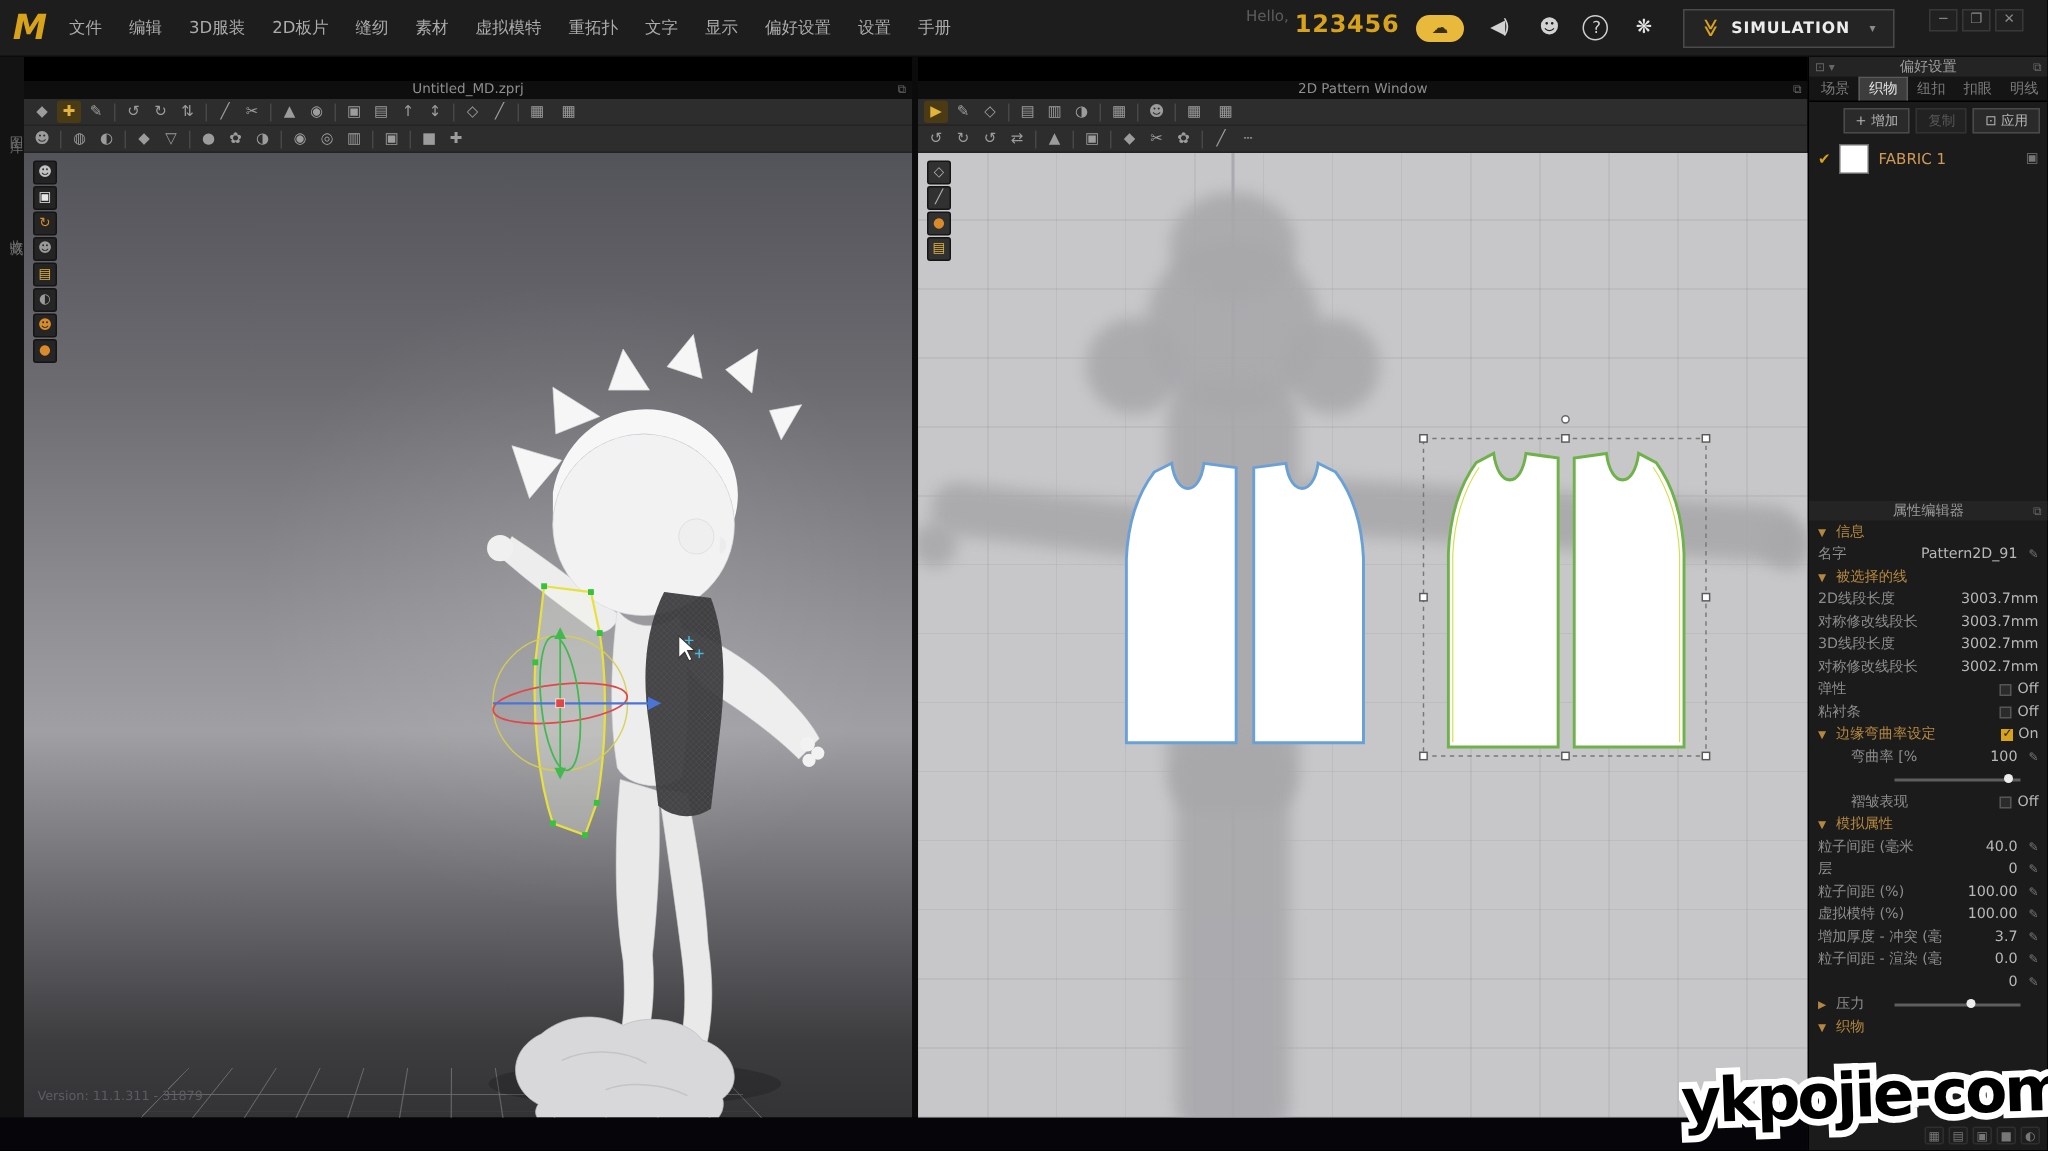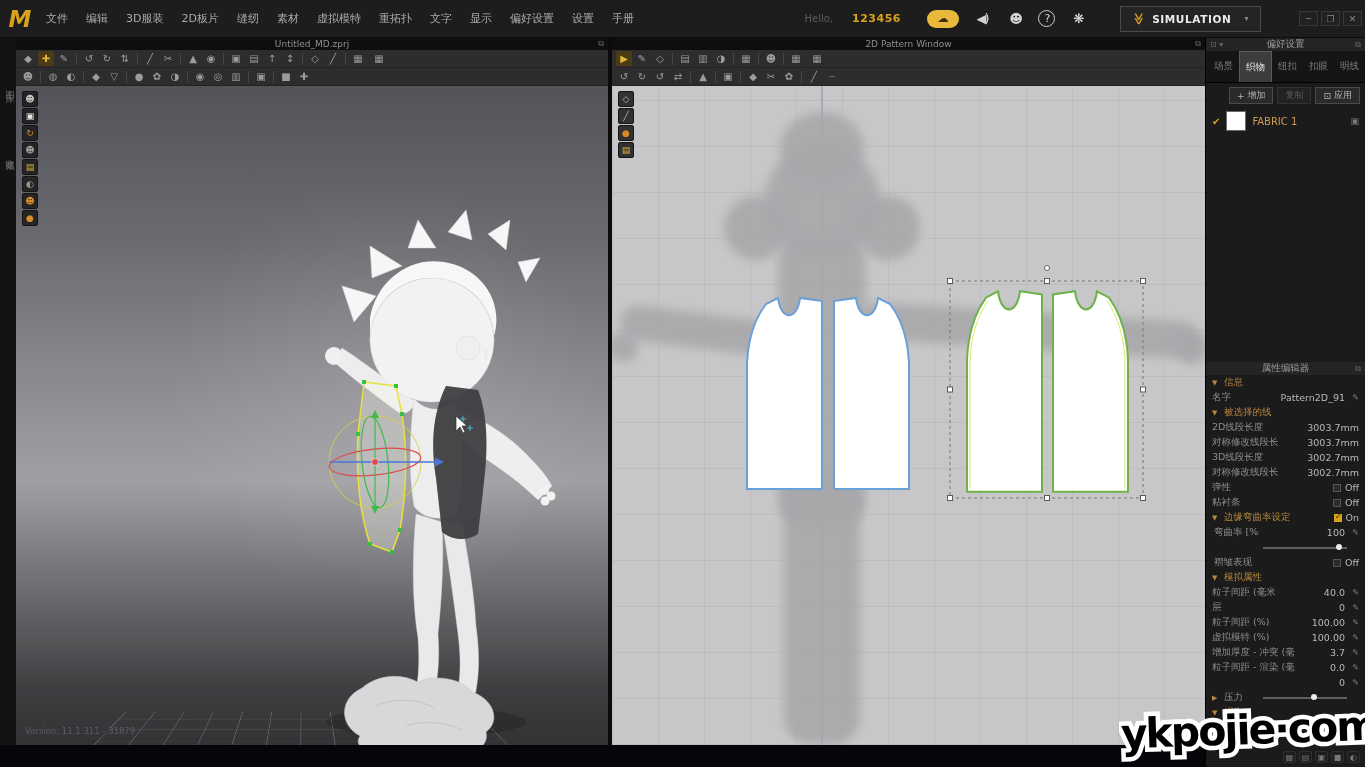--- a/index.html
+++ b/index.html
@@ -1,38 +1,38 @@
 <!DOCTYPE html>
 <html><head>
 <meta charset="utf-8">
 <style>
 *{margin:0;padding:0;box-sizing:border-box}
 html,body{width:1365px;height:767px;overflow:hidden;background:#000;font-family:"DejaVu Sans","Liberation Sans",sans-serif;color:#bbb;position:relative;-webkit-font-smoothing:antialiased}
 
 .menubar{position:absolute;top:0;left:0;right:0;height:38px;background:#1d1d1d;display:flex;align-items:center;z-index:30;border-bottom:1px solid #0c0c0c}
 .logo{width:30px;height:30px;margin:0 2px 0 5px;display:flex;align-items:center;justify-content:center;color:#d9a21b;font-size:23px;font-weight:bold;font-style:italic}
 .menu-item{padding:0 9px;font-size:11px;color:#ababab;cursor:default;white-space:nowrap}
-.mb-right{margin-left:auto;display:flex;align-items:center;gap:26px;padding-right:3px}
+.mb-right{margin-left:auto;display:flex;gap:11px;padding-right:16px}
 .greet{color:#5d5d5d;font-size:10px}
-.uid{color:#d9a21b;font-size:11px;font-weight:bold;letter-spacing:.5px;margin-left:-7px}
+.uid{color:#d9a21b;font-size:16px;font-weight:bold;letter-spacing:.5px;margin-left:-7px}
 .tb-ic{color:#d2d2d2;font-size:13px;min-width:20px;text-align:center;letter-spacing:-2px}
 [data-name="cloud-badge-icon"]{background:#e9b93c;border-radius:9px;width:32px;height:18px;color:#3a3010;font-size:11px;display:flex;align-items:center;justify-content:center;letter-spacing:0}
 [data-name="help-icon"]{border:1.5px solid #cfcfcf;border-radius:50%;width:17px;height:17px;min-width:17px;font-size:11px;display:flex;align-items:center;justify-content:center}
 [data-name="paw-icon"]{color:#e6e6e6}
 .simbtn{display:flex;align-items:center;gap:7px;border:1px solid #4a4a4a;background:#242424;color:#ececec;font-size:10.5px;font-weight:bold;padding:5px 11px;letter-spacing:.6px;margin-left:6px}
 .simbtn .chev{color:#d9a21b;transform:rotate(90deg);display:inline-block;font-weight:bold;font-size:12px}
 .simbtn .dd{color:#8a8a8a;font-size:8px;margin-left:6px}
 .winctl{display:flex;gap:3px;margin-left:12px}
 .winctl span{width:19px;height:15px;font-size:9px;color:#8a8a8a;display:flex;align-items:center;justify-content:center;border:1px solid #383838;background:#212121}
 
 .main{position:absolute;top:38px;left:0;right:0;bottom:22px}
 .ledge{position:absolute;left:0;top:0;width:16px;bottom:0;background:#131313;z-index:5}
 .vtab{writing-mode:vertical-rl;font-size:9px;color:#6d6d6d;position:absolute;left:3px;letter-spacing:2px}
 .vtab:nth-child(1){top:46px}.vtab:nth-child(2){top:114px}
-.vp{position:absolute;top:0;bottom:0;background:#161616}
+.vp{position:absolute;top:16px;bottom:0;background:#161616}
 #vp3d{left:16px;width:592px}
 #vp2d{left:612px;width:593px}
 .vp-divider{position:absolute;left:608px;width:4px;top:0;bottom:0;background:#0b0b0b;z-index:4}
 .vptitle{height:12px;background:#0e0e0e;color:#8f8f8f;font-size:9px;display:flex;align-items:center;justify-content:center;position:relative}
 .vptitle .exp{position:absolute;right:4px;font-size:8px;color:#666}
 .tbar{height:18px;background:#2d2d2d;display:flex;align-items:center;gap:2px;padding:0 4px;border-bottom:1px solid #232323}
 .ic{width:16px;height:15px;display:flex;align-items:center;justify-content:center;font-size:10px;color:#9c9c9c;border-radius:2px;flex:none}
 .ic.on{background:#4a3b15;color:#e4b33c}
 .ic.big{width:22px}
 .vsep{width:1px;height:12px;background:#474747;margin:0 2px;flex:none}
@@ -49,34 +49,34 @@
  background-image:repeating-linear-gradient(90deg,rgba(225,225,230,.9) 0 1px,transparent 1px 44px),repeating-linear-gradient(0deg,rgba(225,225,230,.9) 0 1px,transparent 1px 44px);
  transform:perspective(520px) rotateX(62deg);transform-origin:50% 100%}
 .sil{position:absolute;background:#a8a8ab;filter:blur(5px);opacity:.88;border-radius:50%}
 .sil.rect{border-radius:26px}
 svg.overlay{position:absolute;inset:0;width:100%;height:100%}
 
 .rpanel{position:absolute;left:1205px;top:0;width:160px;bottom:-22px;background:#1b1b1b;border-left:1px solid #000;z-index:10}
 .phead{height:13px;background:#242424;color:#9a9a9a;display:flex;align-items:center;justify-content:center;position:relative;font-size:9.5px}
 .phead .exp{position:absolute;right:4px;font-size:8px;color:#666}
 .phead .mini{position:absolute;left:4px;font-size:8px;color:#666}
-.tabs{display:flex;height:32px;background:#151515;border-bottom:1px solid #000;padding-left:2px}
+.tabs{display:flex;height:17px;background:#151515;border-bottom:1px solid #000;padding-left:2px}
 .tab{padding:0 6px;display:flex;align-items:center;color:#7c7c7c;font-size:9.5px}
 .tab.on{background:#3d3d3d;color:#e6e6e6;border:1px solid #5a5a5a;border-bottom:none}
 .btnrow{display:flex;justify-content:flex-end;gap:4px;padding:4px 5px}
 .pbtn{border:1px solid #4a4a4a;background:#2a2a2a;color:#b5b5b5;font-size:9px;padding:1px 7px;display:flex;gap:3px;align-items:center}
 .pbtn.dis{color:#585858;border-color:#323232;background:#222}
 .fabrow{display:flex;align-items:center;gap:6px;padding:3px 6px;height:26px}
 .fabcheck{color:#d9a21b;font-size:10px}
 .swatch{width:20px;height:20px;background:#fff;border:1px solid #6a6a6a}
 .fabname{color:#cf9a55;font-size:10px;flex:1}
 .fabic{color:#777;font-size:9px}
-#pe{position:absolute;top:324px;left:0;right:0}
+#pe{position:absolute;top:296px;left:0;right:0}
 .prow{height:15px;display:flex;align-items:center;padding:0 6px;gap:4px;font-size:9.5px}
-.prow.ind{padding-left:8px}
+.prow.ind{padding-left:28px}
 .prow .lbl{color:#8d8d8d;flex:1;white-space:nowrap;overflow:hidden}
 .prow.sec .lbl{color:#b5873f}
 .arr{color:#b5873f;font-size:7px;width:8px}
 .val{color:#b8b8b8;white-space:nowrap}
 .pencil{color:#7a7a7a;font-size:8px;width:10px;text-align:right}
 .cbx{width:8px;height:8px;border:1px solid #555;background:#2b2b2b;display:inline-block;position:relative;flex:none}
 .cbx.chk{background:#d9a21b;border-color:#d9a21b}
 .cbx.chk::after{content:"✓";position:absolute;left:0.5px;top:-2.5px;font-size:8px;color:#2a2208}
 .track{width:84px;height:2px;background:#5e5e5e;position:relative;margin-left:auto;margin-right:12px}
 .knob{position:absolute;top:-2.5px;width:6px;height:6px;background:#ededed;border-radius:50%}

